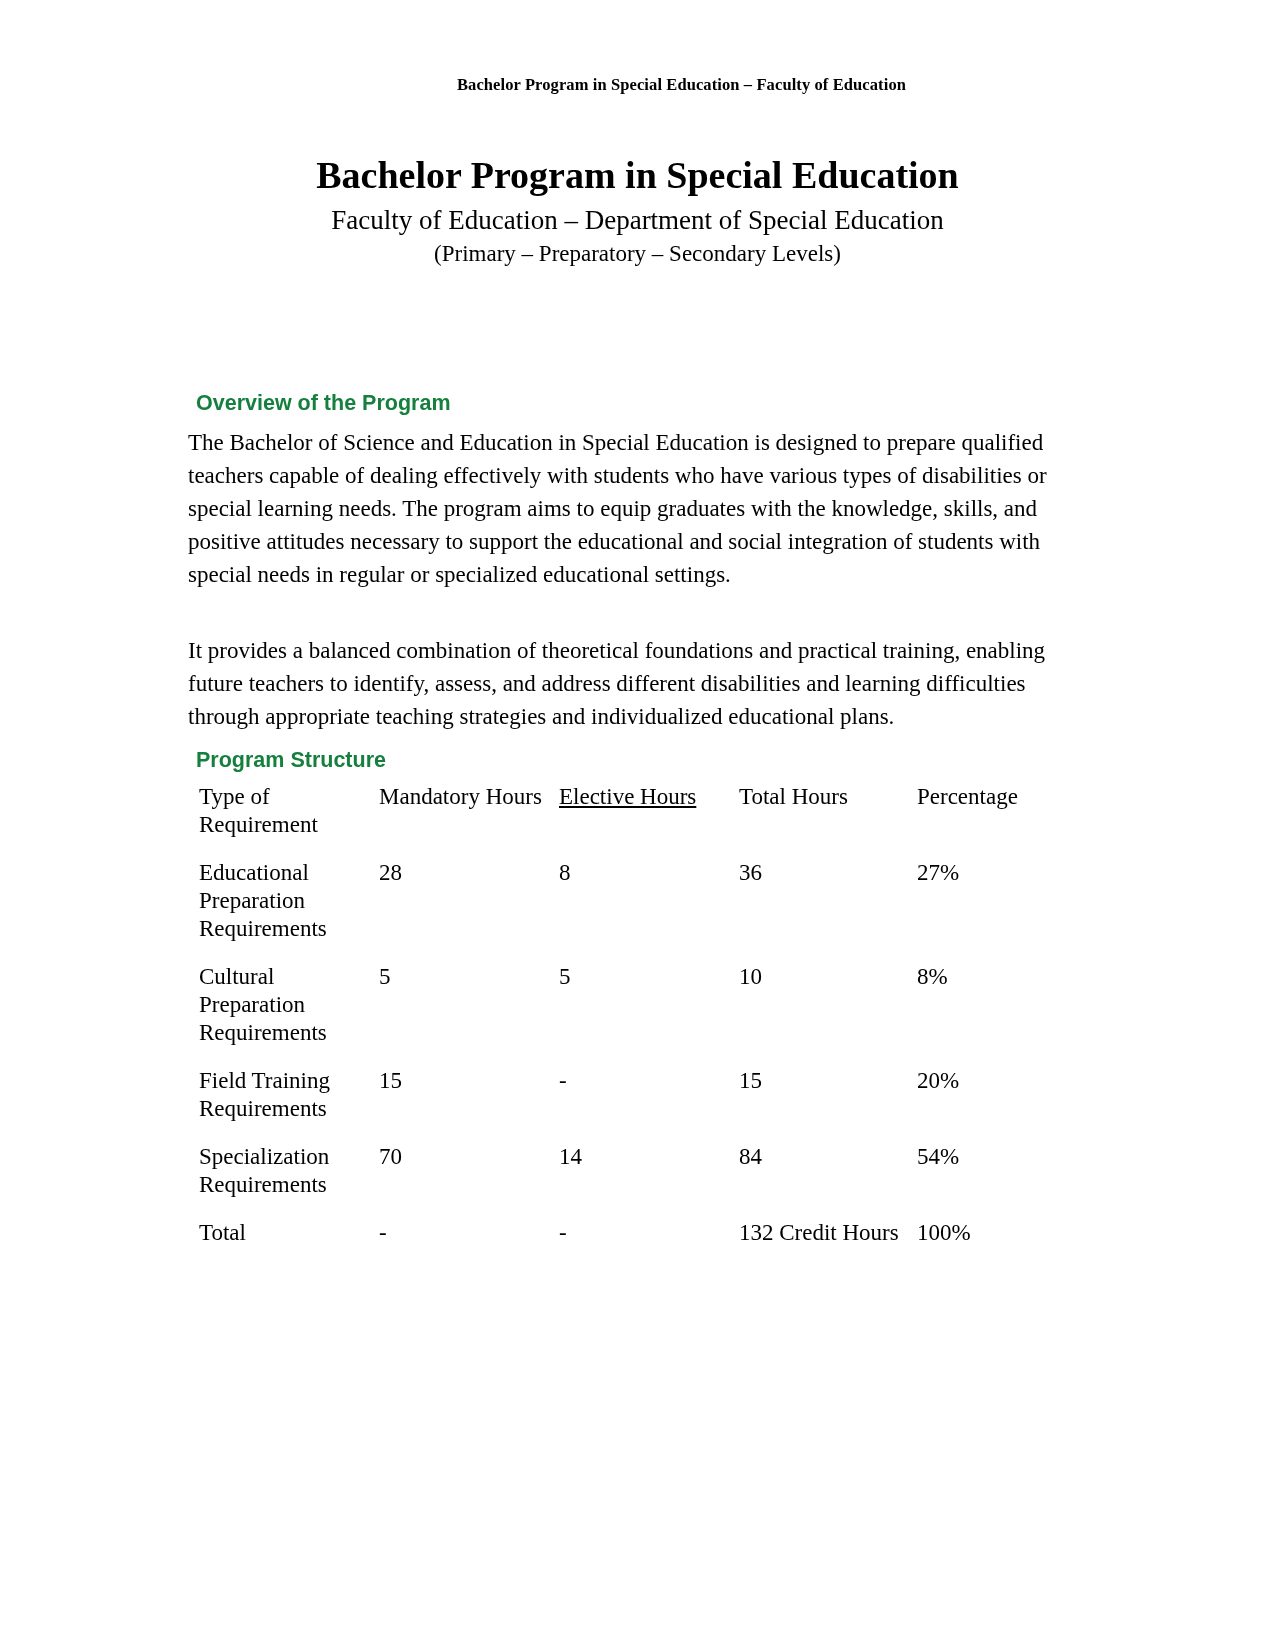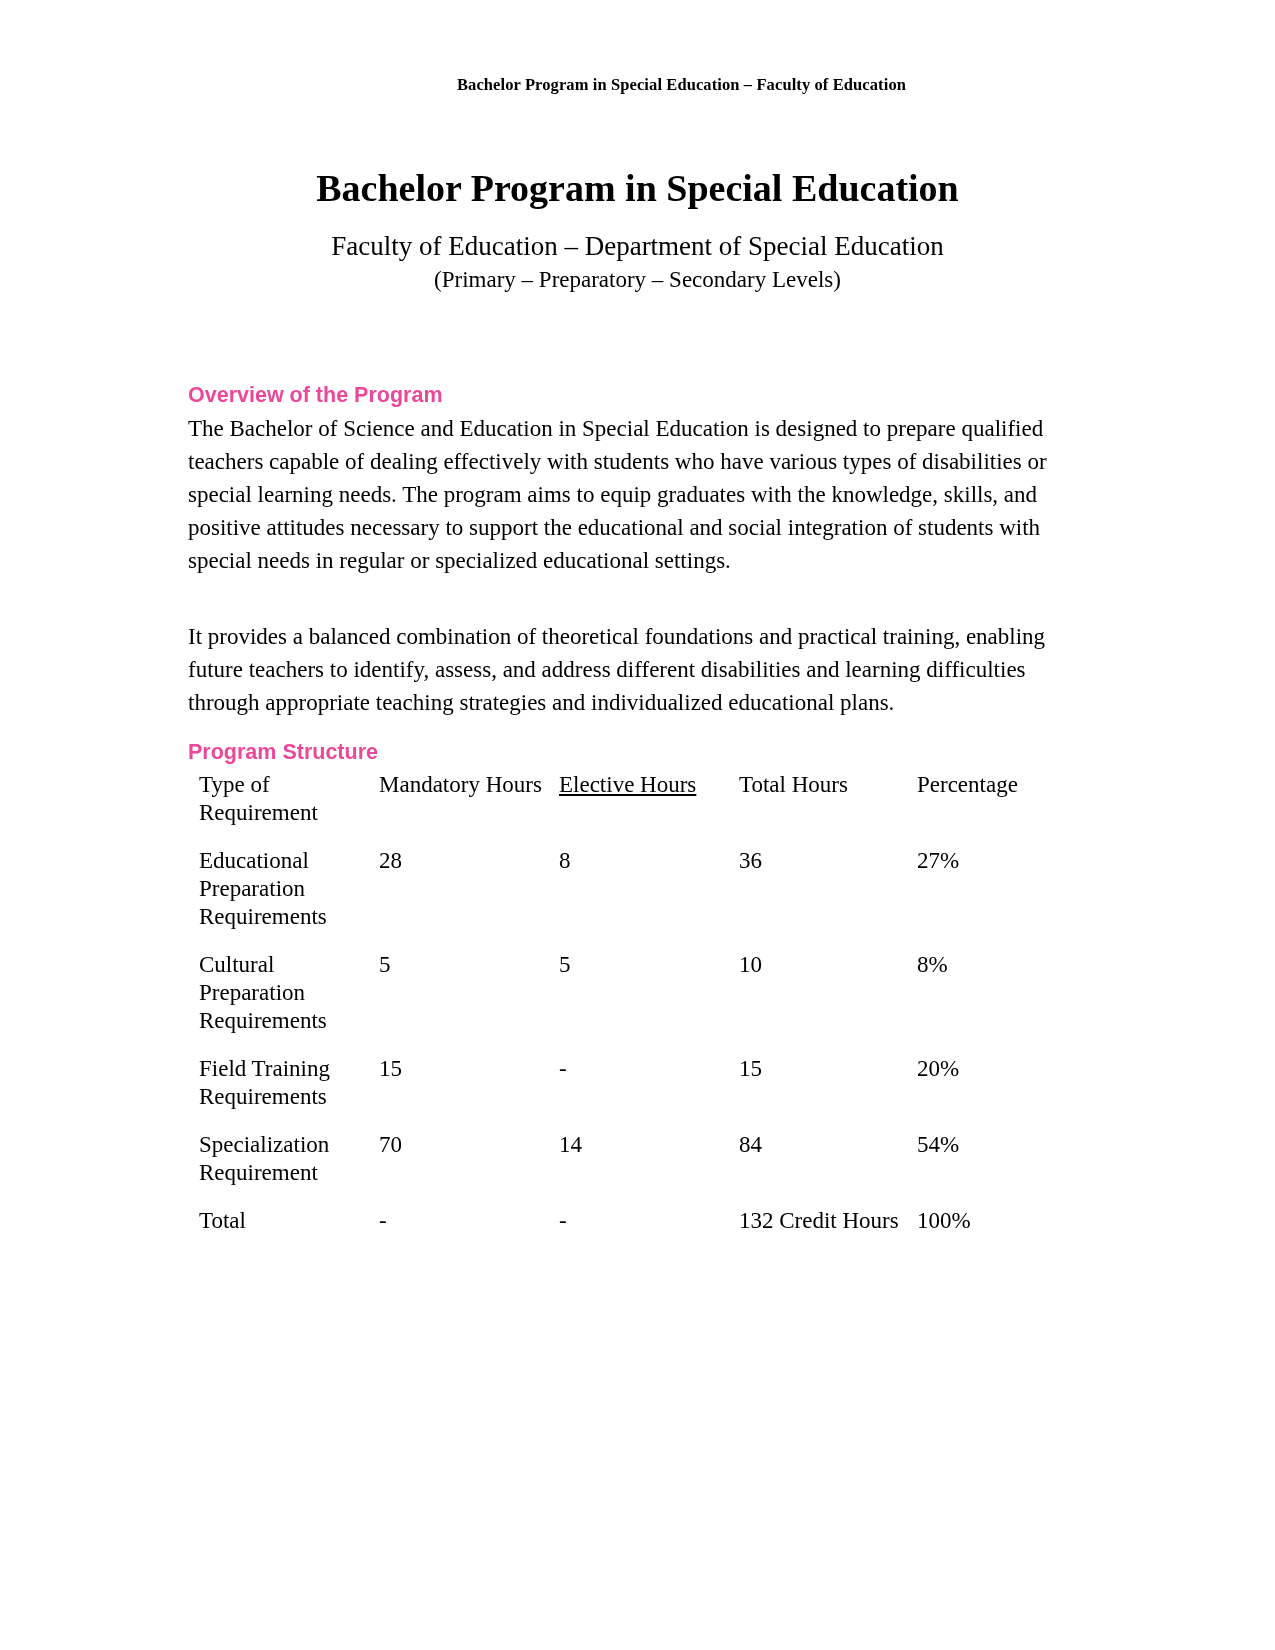--- a/index.html
+++ b/index.html
@@ -30,21 +30,21 @@
       position: absolute;
       top: 148px;
       left: 0;
       width: 1275px;
       text-align: center;
     }
     .main-title {
       font-size: 38px;
       font-weight: bold;
       line-height: 46px;
-      margin: 17px;
+      margin: 4px;
     }
     .subtitle {
       font-size: 27px;
       line-height: 36px;
       margin: 0;
     }
     .levels {
       font-size: 23px;
       line-height: 32px;
       margin: 0;
@@ -52,22 +52,22 @@
     }
     .content {
       position: absolute;
       left: 188px;
       width: 900px;
     }
     .section-heading {
       font-family: "Liberation Sans", "DejaVu Sans", sans-serif;
       font-weight: bold;
       font-size: 21.5px;
-      color: #ec4899;
-      margin: 0;
+      color: #15803d;
+      margin: 8px;
       line-height: 30px;
     }
     .paragraph {
       font-size: 23px;
       line-height: 33px;
       margin: 0;
       white-space: pre-line;
     }
     .overview {
       top: 380px;
@@ -145,21 +145,21 @@
         <td>8%</td>
       </tr>
       <tr>
         <td>Field Training Requirements</td>
         <td>15</td>
         <td>-</td>
         <td>15</td>
         <td>20%</td>
       </tr>
       <tr>
-        <td>Specialization Requirement</td>
+        <td>Specialization Requirements</td>
         <td>70</td>
         <td>14</td>
         <td>84</td>
         <td>54%</td>
       </tr>
       <tr>
         <td>Total</td>
         <td>-</td>
         <td>-</td>
         <td>132 Credit Hours</td>

